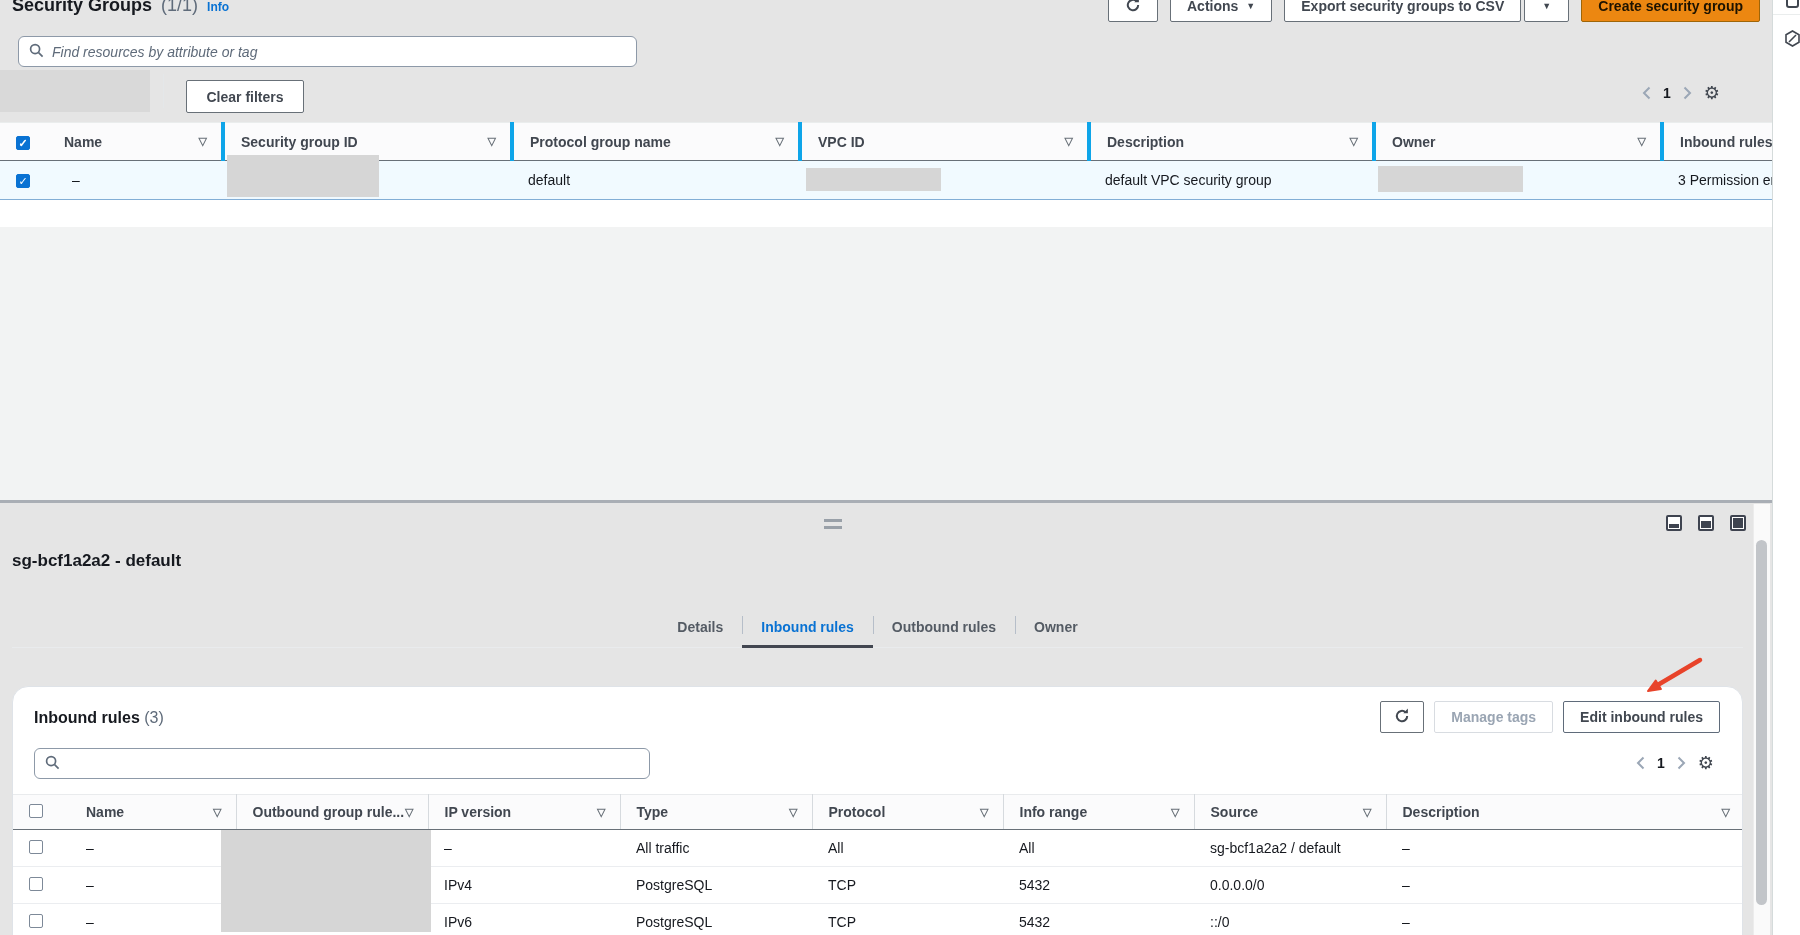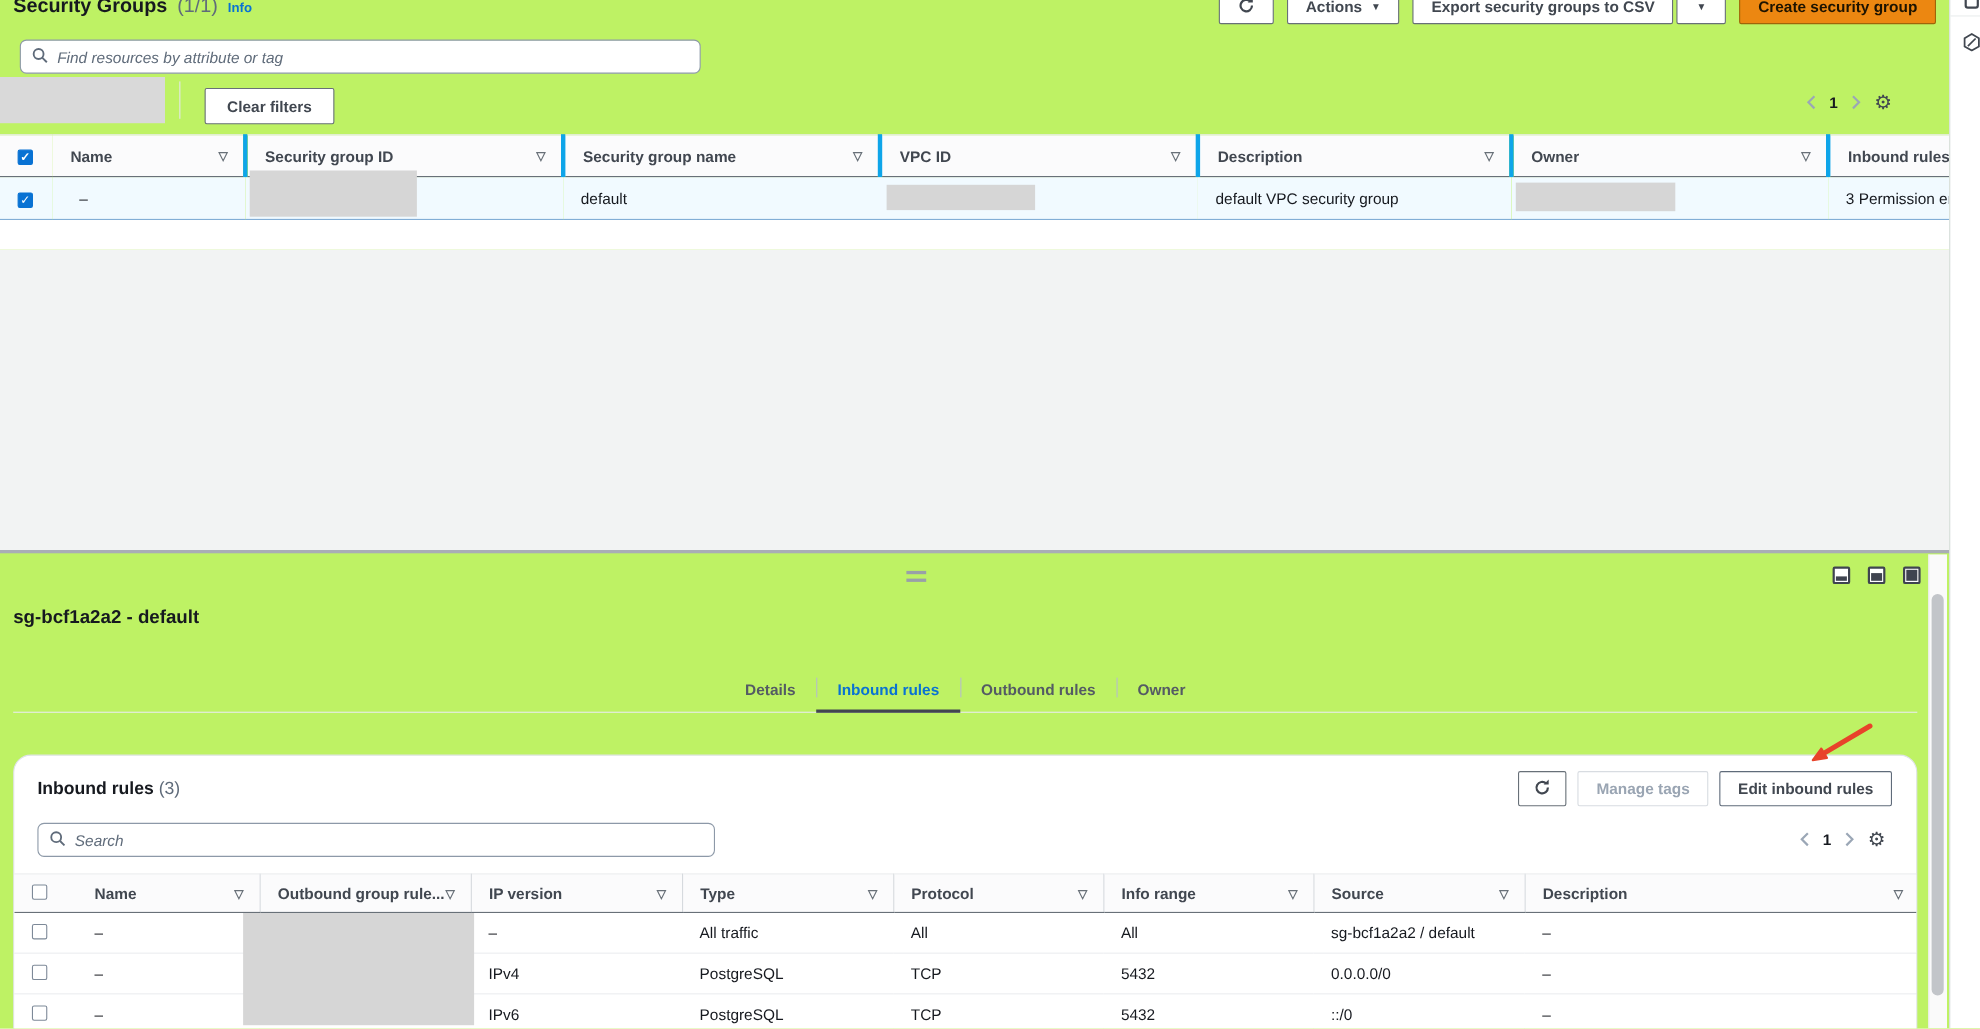--- a/index.html
+++ b/index.html
@@ -1,18 +1,18 @@
 <!DOCTYPE html>
 <html><head>
 <meta charset="utf-8">
 <style>
   * { box-sizing: border-box; margin: 0; padding: 0; }
   html,body { width:1800px; height:935px; }
   body { font-family:"Liberation Sans", sans-serif; font-size:14px; color:#16191f; background:#fff; }
-  #screen { position:relative; width:1800px; height:935px; overflow:hidden; background:#bef264; }
+  #screen { position:relative; width:1800px; height:935px; overflow:hidden; background:#e5e5e5; }
 
   
   .page-title { position:absolute; left:12px; top:-5px; display:flex; align-items:baseline; gap:9px; white-space:nowrap; }
   .page-title h1 { font-size:18px; font-weight:bold; display:inline; }
   .page-title .count { font-size:18px; color:#5f6b7a; font-weight:normal; }
   .page-title .info { font-size:12px; font-weight:bold; color:#0972d3; cursor:pointer; }
 
   .top-actions { position:absolute; top:-10px; left:1108px; display:flex; gap:12px; align-items:center; }
   .btn { height:32px; background:#fff; border:1px solid #687078; border-radius:2px; font-weight:bold; font-size:14px;
          color:#414750; display:flex; align-items:center; justify-content:center; padding:0 16px; white-space:nowrap; cursor:pointer; }
@@ -206,21 +206,21 @@
 
           <th class="colh">
             <span class="hwrap">
               <span>Security group ID</span>
               <span class="sort">▽</span>
             </span>
           </th>
 
           <th class="colh">
             <span class="hwrap">
-              <span>Security group name</span>
+              <span>Protocol group name</span>
               <span class="sort">▽</span>
             </span>
           </th>
 
           <th class="colh">
             <span class="hwrap">
               <span>VPC ID</span>
               <span class="sort">▽</span>
             </span>
           </th>
@@ -331,21 +331,20 @@
       </div>
     </div>
 
     <div class="searchbox" id="card-search">
       <span>
         <svg width="15" height="15" viewBox="0 0 16 16">
             <circle cx="6.5" cy="6.5" r="4.8" fill="none" stroke="#5f6b7a" stroke-width="1.8"></circle>
             <line x1="10.2" y1="10.2" x2="14.5" y2="14.5" stroke="#5f6b7a" stroke-width="1.8"></line>
           </svg>
       </span>
-      <input type="text" placeholder="Search" style="">
     </div>
 
     <div class="pager" id="pg-card">
       <span class="chev">
         <svg width="9" height="14" viewBox="0 0 9 14">
             <polyline points="7.5,1.5 2,7 7.5,12.5" fill="none" stroke="#9ba7b6" stroke-width="2"></polyline>
           </svg>
       </span>
       <span class="pg-num">1</span>
       <span class="chev">

